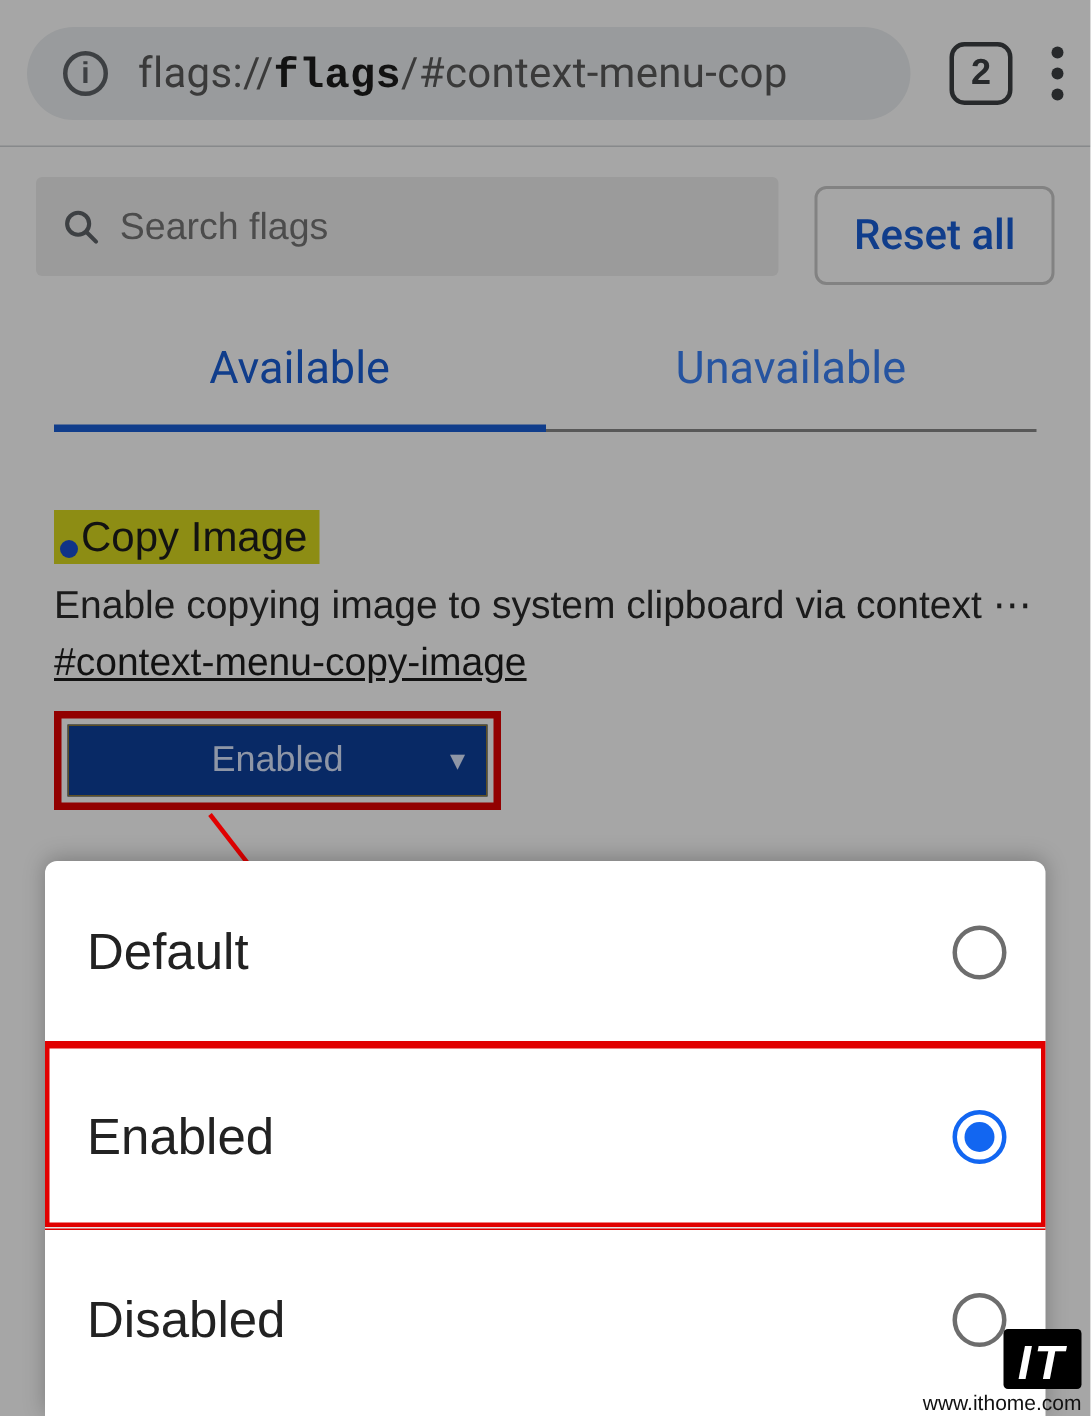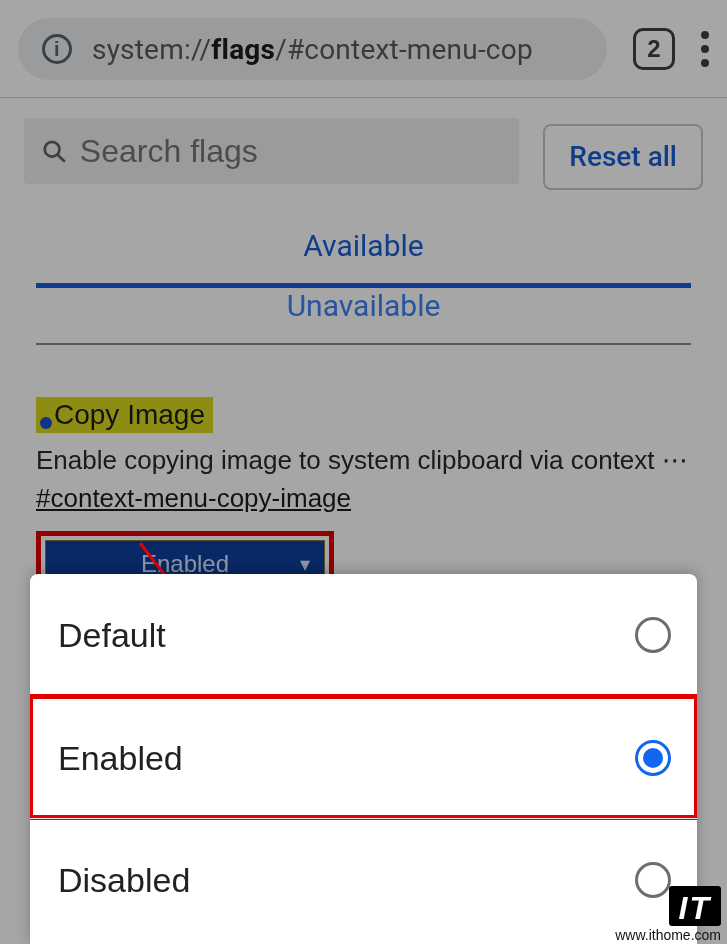--- a/index.html
+++ b/index.html
@@ -7,40 +7,40 @@
   .stage { position: relative; width: 727px; height: 944px; background:#fff; }
   
   .dim { position:absolute; inset:0; background:rgba(0,0,0,0.35); pointer-events:none; }
 
   
   .topbar { position:absolute; top:8px; left:0; right:0; height:82px; display:flex; align-items:center; padding:0 18px; gap:26px; }
   .omnibox { flex:1; height:62px; background:#eceff1; border-radius:32px; display:flex; align-items:center; padding:0 24px; gap:20px; color:#5a5a5a; font-size:28px; letter-spacing:0.2px; overflow:hidden; white-space:nowrap; }
   .info-icon { width:30px; height:30px; border:3px solid #5f6368; border-radius:50%; display:flex; align-items:center; justify-content:center; }
   .info-icon span { font: 700 20px/1 Arial; color:#5f6368; }
   .url-part { font-weight:400; }
-  .url-bold { font-weight:700; color:#1d1d1d; }
+  .url-bold { font-weight:700; color:#1d1d1d;font-family:Liberation Mono, monospace; }
   .tab-counter { width:42px; height:42px; border:3px solid #3c4043; border-radius:10px; display:flex; align-items:center; justify-content:center; font:700 24px/1 Arial; color:#3c4043; }
   .kebab { width:8px; display:flex; flex-direction:column; gap:6px; align-items:center; }
   .kebab i { width:8px; height:8px; background:#3c4043; border-radius:50%; display:block; }
 
   
   .topdiv { position:absolute; top:97px; left:0; right:0; height:1px; background:#cfd3d6; }
 
   
   .page { position:absolute; top:98px; left:0; right:0; bottom:0; background:#fff; }
   .header-row { display:flex; align-items:center; gap:24px; padding:14px 24px 8px 24px; }
   .searchbox { flex:1; height:66px; background:#efefef; border-radius:4px; display:flex; align-items:center; padding:0 18px; gap:14px; }
   .mag { width:26px; height:26px; }
   .mag circle { fill:none; stroke:#5f6368; stroke-width:3; }
   .mag line { stroke:#5f6368; stroke-width:3; stroke-linecap:round; }
-  .searchbox input { border:none; background:transparent; outline:none; font-size:32px; color:#5f6368; width:100%; }
+  .searchbox input { border:none; background:transparent; outline:none; font-size:25px; color:#5f6368; width:100%; }
   .reset-btn { height:66px; padding:0 24px; border:2px solid #c8c8c8; border-radius:8px; background:#fff; color:#1a5fd6; font:500 28px/1 Roboto,Arial; cursor:pointer;margin-top:12px; }
 
   
-  .tabs { display:flex; margin:30px 36px 0 36px;flex-direction:column; }
+  .tabs { display:flex; margin:30px 36px 0 36px; }
   .tab { flex:1; text-align:center; font-size:30px; padding:0 0 20px 0; cursor:pointer; }
   .tab.available { color:#1a5fd6; border-bottom:5px solid #1a5fd6; }
   .tab.unavailable { color:#3b82f6; border-bottom:2px solid #888; }
 
   
   .flag-block { padding:52px 36px 0 36px; position:relative; }
   .flag-title { display:inline-block; background:#d9d91f; padding:0 8px 0 18px; font:400 28px/36px Arial; color:#1d1d1d; position:relative; }
   .flag-title::before { content:""; position:absolute; left:4px; bottom:4px; width:12px; height:12px; background:#1a4fd0; border-radius:50%; }
   .flag-desc { margin-top:8px; font:400 26px/38px Arial; color:#2a2a2a; white-space:nowrap; overflow:hidden; }
   .flag-anchor { font:400 26px/38px Arial; color:#1d1d1d; text-decoration:underline; }
@@ -74,21 +74,21 @@
 <body>
 
 <div class="stage">
 
   <div class="topbar">
     <div class="omnibox">
       <span class="info-icon">
           <span>i</span>
         </span>
       <span>
-        <span class="url-part">system://</span><span class="url-bold">flags</span><span class="url-part">/#context-menu-cop</span>
+        <span class="url-part">flags://</span><span class="url-bold">flags</span><span class="url-part">/#context-menu-cop</span>
       </span>
     </div>
     <div class="tab-counter">2</div>
     <div class="kebab">
         <i></i>
         <i></i>
         <i></i>
       </div>
   </div>
   <div class="topdiv"></div>

